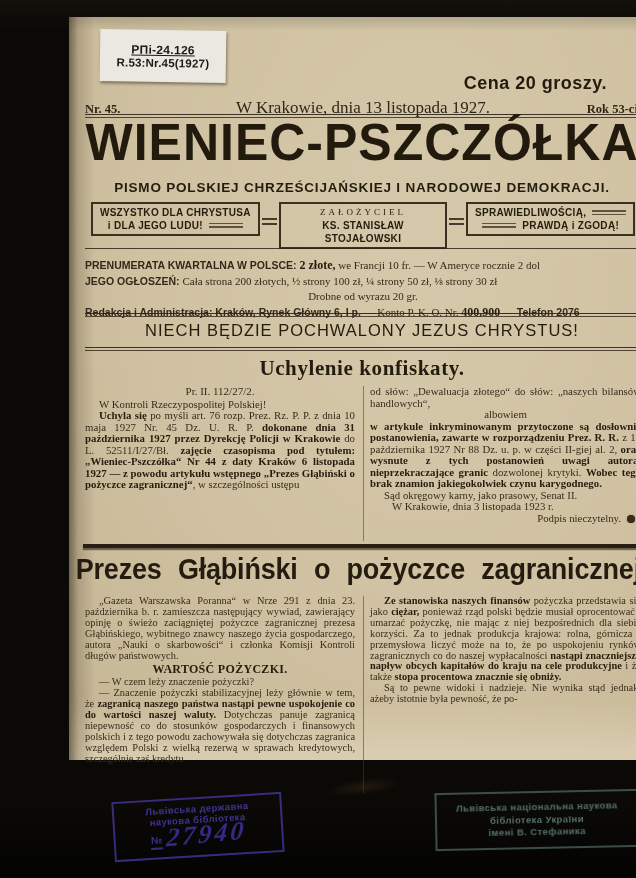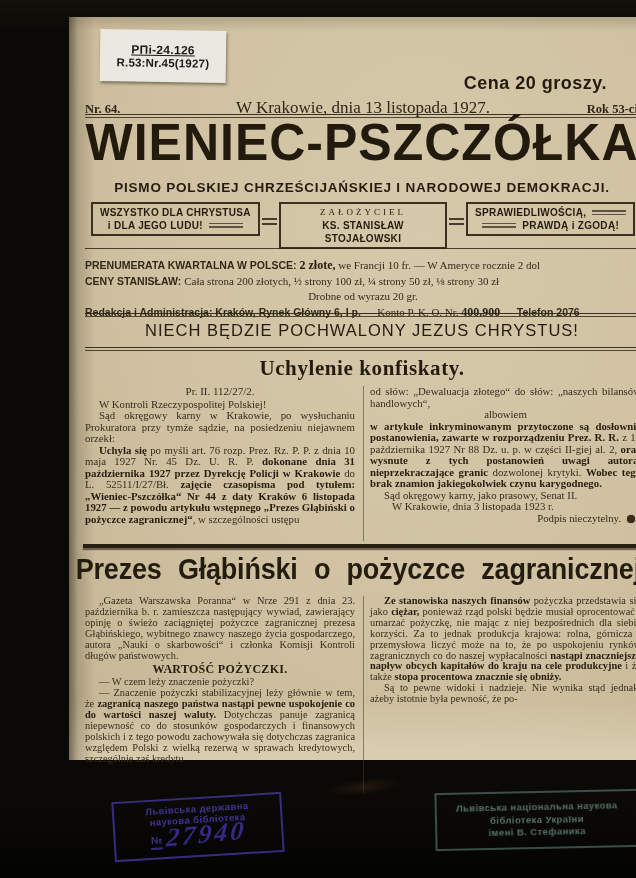--- a/index.html
+++ b/index.html
@@ -108,21 +108,21 @@
   <div class="paper">
 
     <div class="sticker">
       <div class="l1">РПі-24.126</div>
       <div class="l2">R.53:Nr.45(1927)</div>
     </div>
 
     <div class="price">Cena 20 groszy.</div>
 
     <div class="daterow">
-      <span class="issue">Nr. 64.</span>
+      <span class="issue">Nr. 45.</span>
       <span class="dateline">W Krakowie, dnia 13 listopada 1927.</span>
       <span class="year">Rok 53-ci.</span>
     </div>
     <div class="rule-double hdr-rule"></div>
 
     <h1 class="title">WIENIEC-PSZCZÓŁKA</h1>
     <div class="subtitle">PISMO POLSKIEJ CHRZEŚCIJAŃSKIEJ I NARODOWEJ DEMOKRACJI.</div>
 
     <div class="boxes">
       <div class="bracket"></div>
@@ -138,35 +138,34 @@
       <div class="conn"></div>
       <div class="mbox">
         <div><span>SPRAWIEDLIWOŚCIĄ,</span><span class="filler"></span></div>
         <div><span class="filler r"></span><span>PRAWDĄ i ZGODĄ!</span></div>
       </div>
       <div class="bracket"></div>
     </div>
 
     <div class="imprint">
       <div class="imp-line"><span class="lbl">PRENUMERATA KWARTALNA W POLSCE:  </span><span class="strong">2 złote,</span><span>  we Francji 10 fr.  —  W Ameryce rocznie 2 dol</span></div>
-      <div class="imp-line"><span class="lbl">CENY STANISŁAW:  </span><span>Cała strona 200 złotych,   ½ strony 100 zł,   ¼ strony 50 zł,   ⅛ strony 30 zł</span></div>
+      <div class="imp-line"><span class="lbl">JEGO OGŁOSZEŃ:  </span><span>Cała strona 200 złotych,   ½ strony 100 zł,   ¼ strony 50 zł,   ⅛ strony 30 zł</span></div>
       <div class="imp-line center">Drobne od wyrazu 20 gr.</div>
       <div class="imp-line"><span class="lbl">Redakcja i Administracja:  </span><span class="lbl">Kraków, Rynek Główny 6, I p.</span><span>  —  Konto P. K. O. Nr. </span><span class="strong">400.900</span><span> — </span><span class="lbl">Telefon 2076</span></div>
     </div>
     <div class="rule-double rule-2"></div>
 
     <div class="banner">NIECH BĘDZIE POCHWALONY JEZUS CHRYSTUS!</div>
     <div class="rule-double rule-3"></div>
 
     <h2 class="a1-title">Uchylenie konfiskaty.</h2>
     <div class="cols a1">
       <div class="col">
         <div class="ref">Pr. II. 112/27/2.</div>
         <p class="ind">W Kontroli Rzeczypospolitej Polskiej!</p>
-        <p class="ind">Sąd okręgowy karny w Krakowie, po wysłuchaniu Prokuratora przy tymże sądzie, na posiedzeniu niejawnem orzekł:</p>
         <p class="ind"><span class="b">Uchyla się</span><span> po myśli art. 76 rozp. Prez. Rz. P. P. z dnia 10 maja 1927 Nr. 45 Dz. U. R. P. </span><span class="b">dokonane dnia 31 października 1927 przez Dyrekcję Policji w Krakowie</span><span> do L. 52511/I/27/Bł. </span><span class="b">zajęcie czasopisma pod tytułem: „Wieniec-Pszczółka“ Nr 44 z daty Kraków 6 listopada 1927 — z powodu artykułu wstępnego „Prezes Głąbiński o pożyczce zagranicznej“</span><span>, w szczególności ustępu</span></p>
       </div>
       <div class="vdiv"></div>
       <div class="col rightcol">
         <p>od słów: „Dewaluacja złotego“ do słów: „naszych bilansów handlowych“,</p>
         <div class="centerline">albowiem</div>
         <p><span class="b">w artykule inkryminowanym przytoczone są dosłownie postanowienia, zawarte w rozporządzeniu Prez. R. R.</span><span> z 13 października 1927 Nr 88 Dz. u. p. w części II-giej al. 2, </span><span class="b">oraz wysnute z tych postanowień uwagi autora, nieprzekraczające granic</span><span> dozwolonej krytyki.  </span><span class="b">Wobec tego brak znamion jakiegokolwiek czynu karygodnego.</span></p>
         <p class="ind">Sąd okręgowy karny, jako prasowy, Senat II.</p>
         <p class="ind2">W Krakowie, dnia 3 listopada 1923 r.</p>
         <p class="sig"><span>Podpis nieczytelny.</span><span class="inkdot"></span></p>

